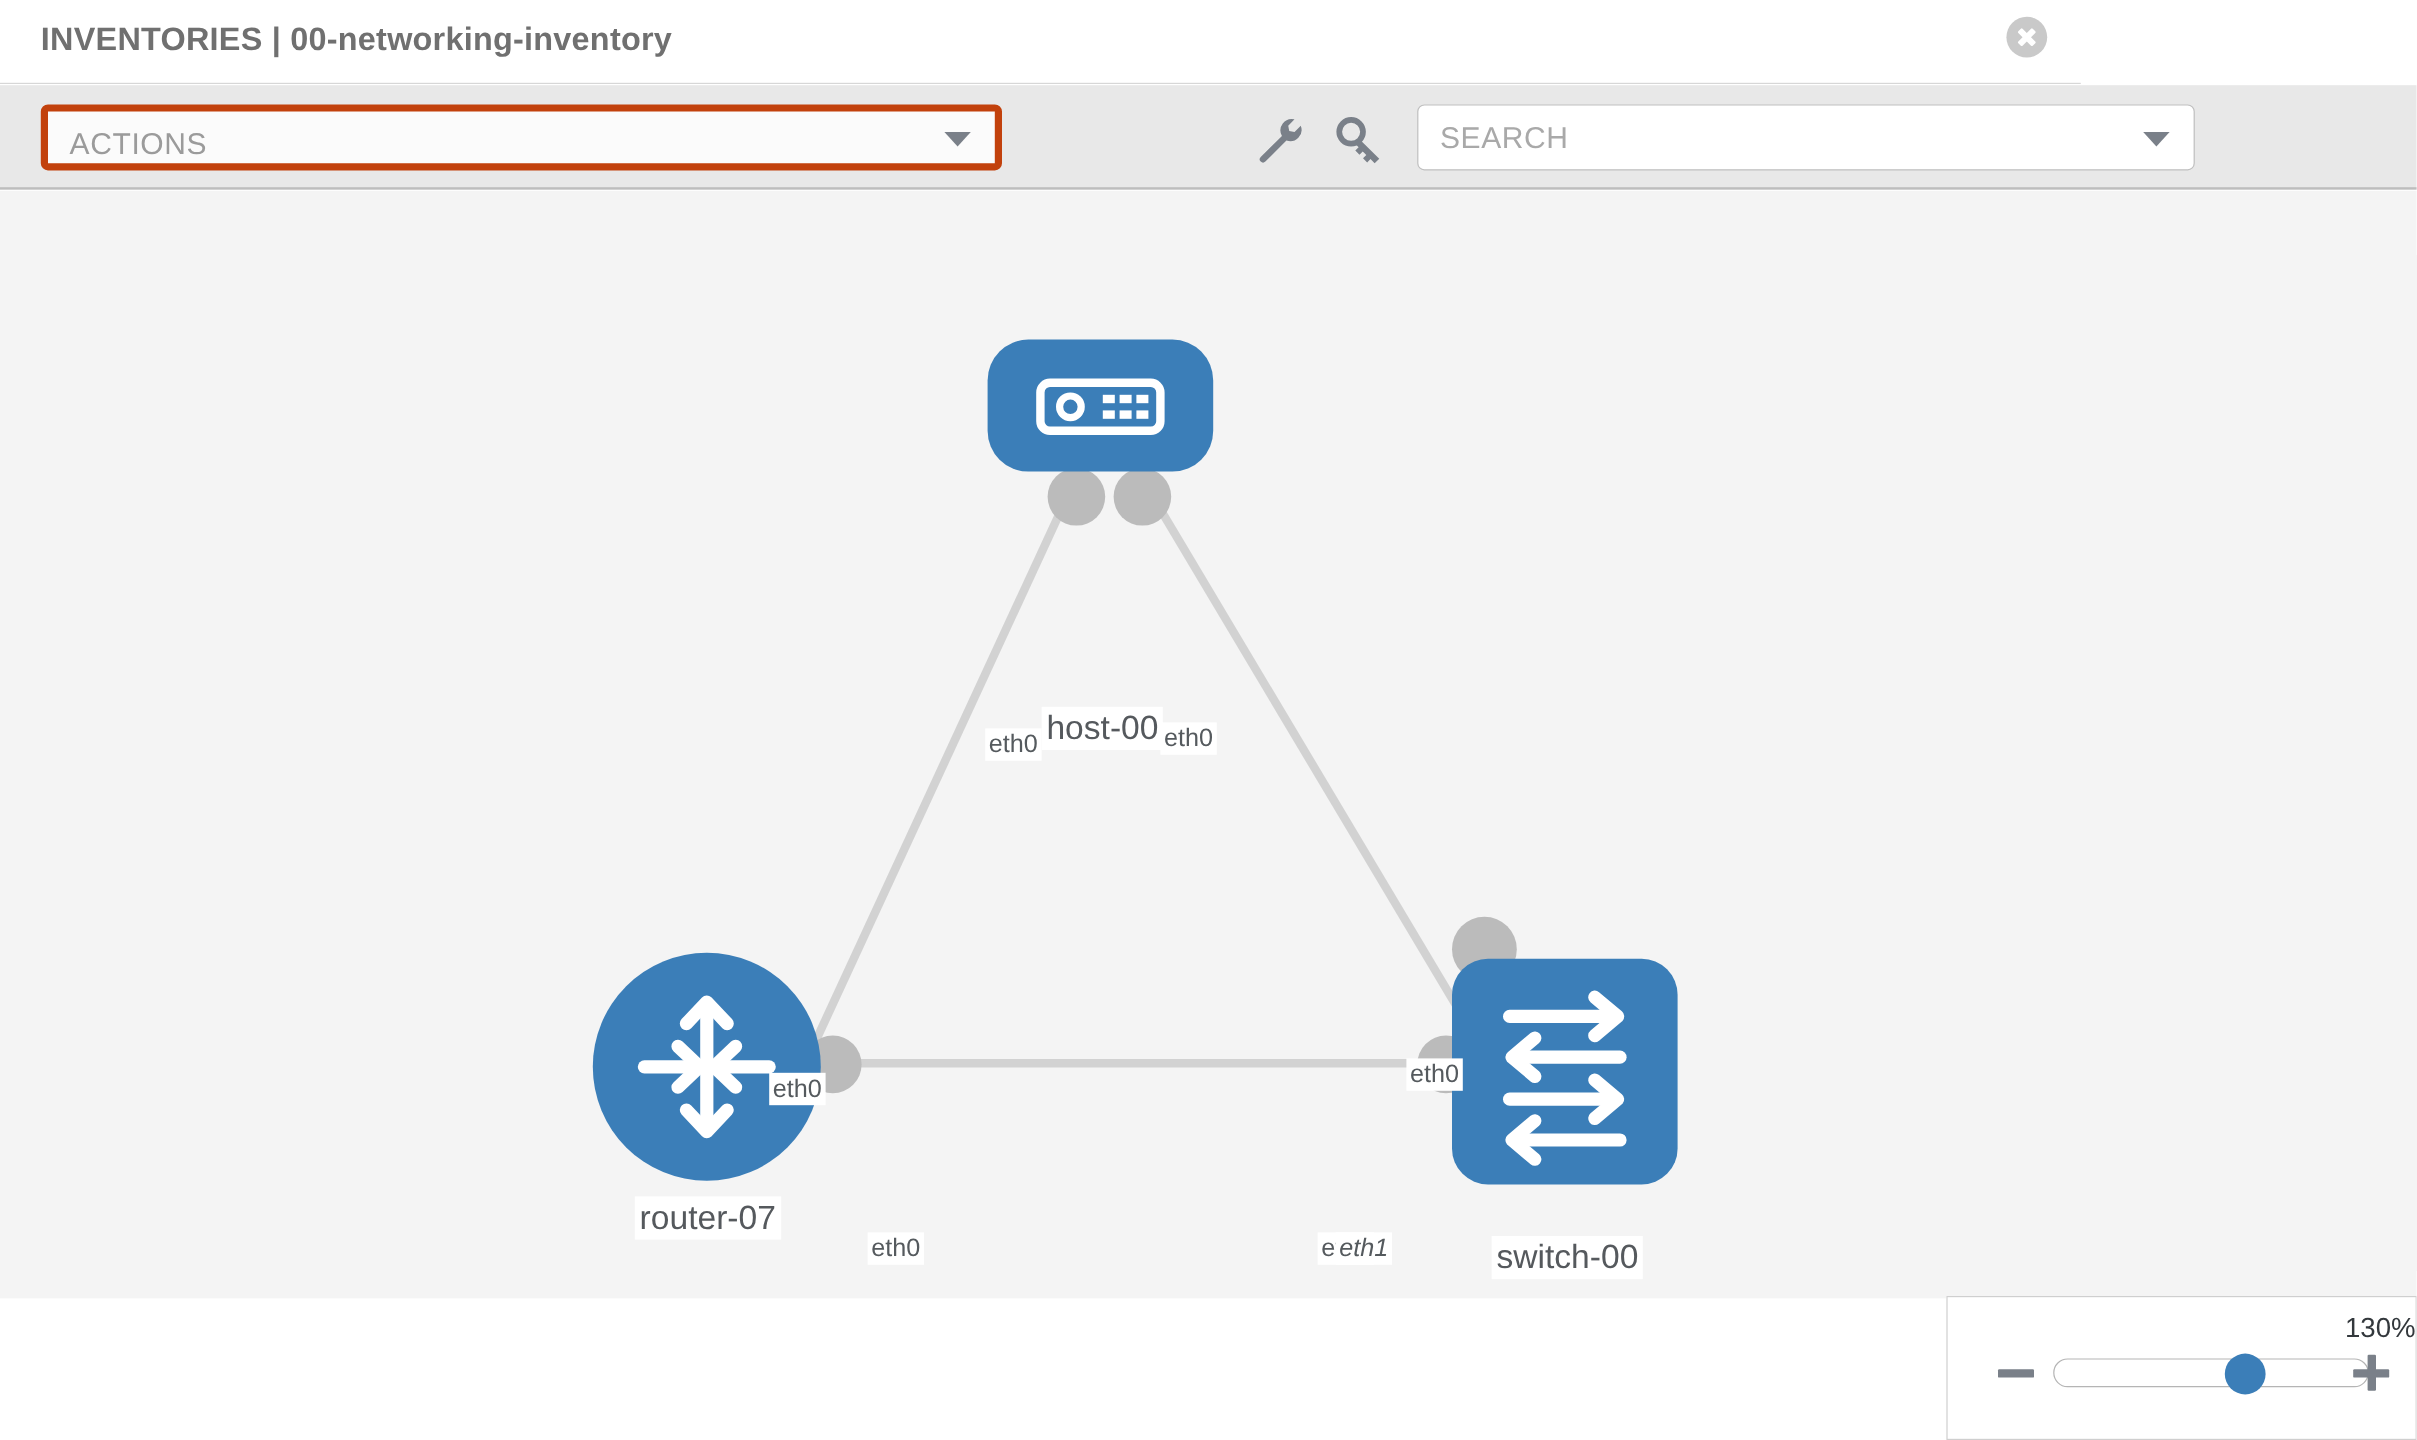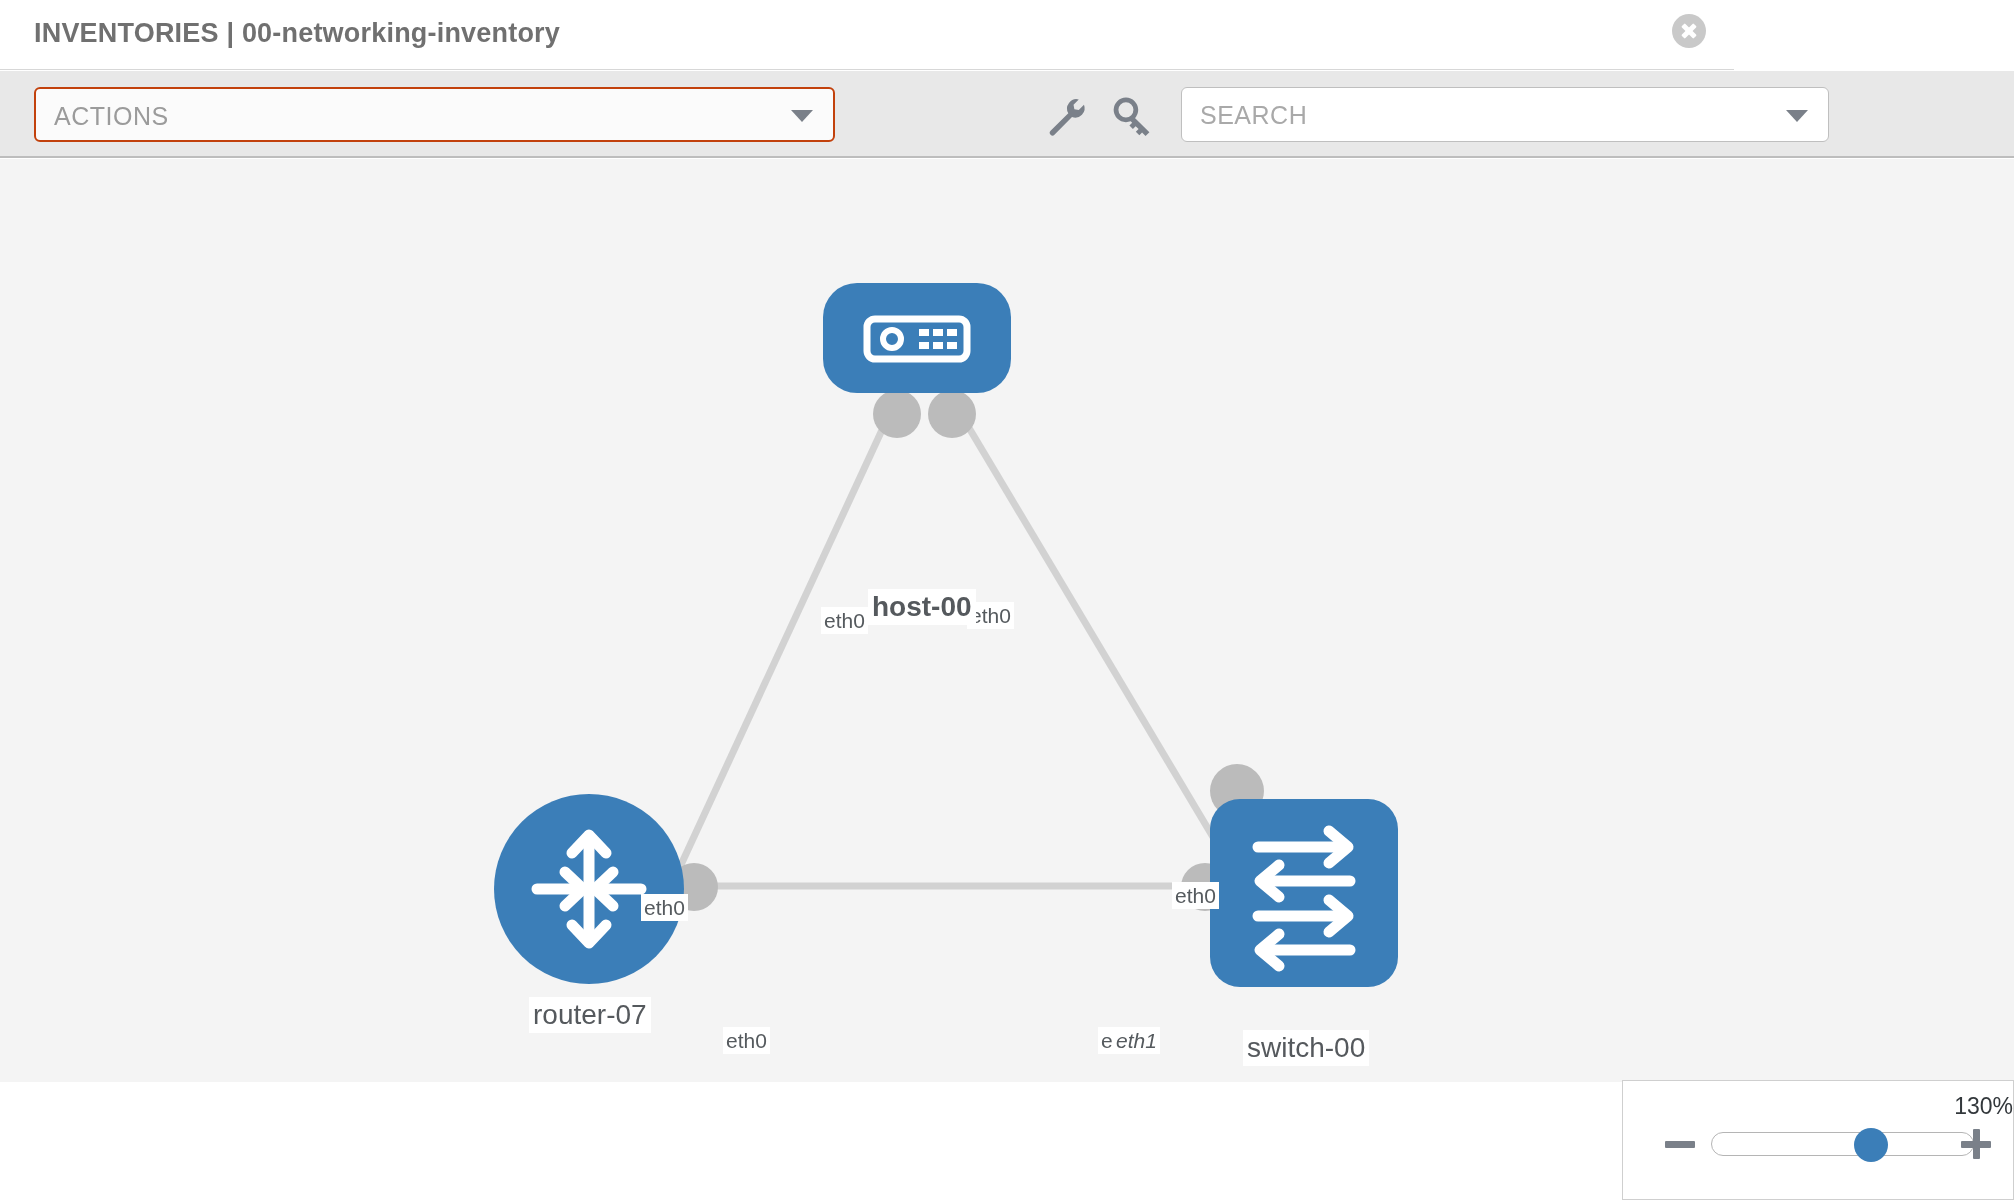--- a/index.html
+++ b/index.html
@@ -70,21 +70,21 @@
     border-bottom: 2px solid #bdbdbd;
     box-sizing: border-box;
   }
   .actions-select {
     position: absolute;
     left: 34px;
     top: 16px;
     width: 801px;
     height: 55px;
     background: #fbfbfb;
-    border: 2px solid #c2410c;
+    border: 6px solid #c2410c;
     border-radius: 6px;
     box-sizing: border-box;
     cursor: pointer;
   }
   .actions-select .sel-label {
     position: absolute;
     left: 18px;
     top: 13px;
     font-size: 25px;
     color: #9b9b9b;
@@ -335,21 +335,21 @@
           <polyline points="1329,741 1348,757 1329,773"></polyline>
 
           <line x1="1350" y1="791" x2="1263" y2="791"></line>
           <polyline points="1279,775 1260,791 1279,807"></polyline>
         </g>
       </g>
     </svg>
 
     <div class="edge-label" style="left:821px; top:448px;">eth0</div>
     <div class="edge-label" style="left:967px; top:443px;">eth0</div>
-    <div class="node-label" style="left:868px; top:430px;font-weight:bold;">host-00</div>
+    <div class="node-label" style="left:868px; top:430px;">host-00</div>
 
     <div class="edge-label" style="left:641px; top:735px;">eth0</div>
     <div class="edge-label" style="left:723px; top:868px;">eth0</div>
     <div class="node-label" style="left:529px; top:838px;">router-07</div>
 
     <div class="edge-label" style="left:1172px; top:723px;">eth0</div>
     <div class="edge-label" style="left:1098px; top:868px;">eth0</div>
     <div class="edge-label" style="left:1113px; top:868px;font-style:italic;">eth1</div>
     <div class="node-label" style="left:1243px; top:871px;">switch-00</div>
   </div>

